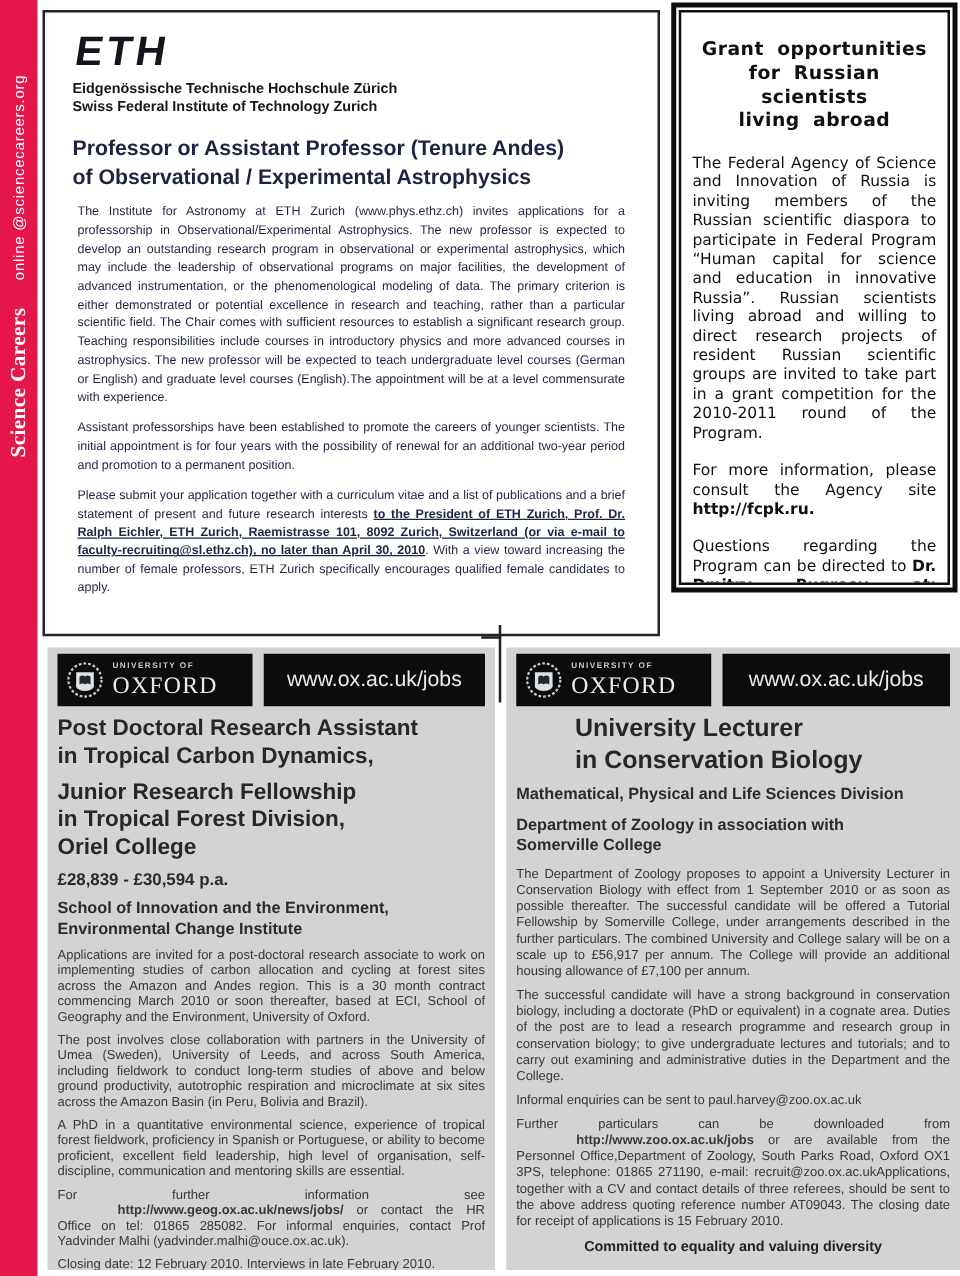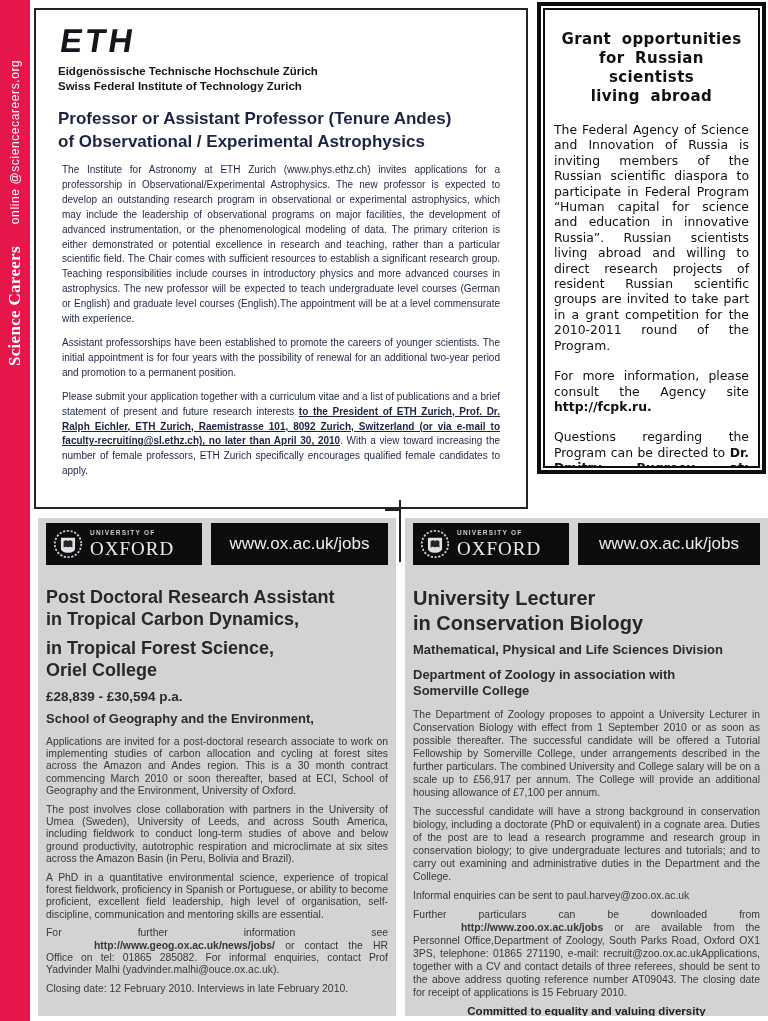--- a/index.html
+++ b/index.html
@@ -52,32 +52,32 @@
   .crop-h{position:absolute; left:385px; top:509px; width:16px; height:2px; background:#222;}
 
   
   .ox-ad{
     position:absolute; top:518px; height:498px; background:#d3d3d3;
     box-sizing:border-box; padding:5px 8px 8px; overflow:hidden;
     display:flex; flex-direction:column; color:#2b2b2b;
   }
   .ox-left{left:38px; width:358px;}
   .ox-right{left:405px; width:363px;}
-  .ox-bar{display:flex; gap:9px; height:42px; flex:0 0 auto; margin-bottom:17px;}
+  .ox-bar{display:flex; gap:9px; height:42px; flex:0 0 auto; margin-bottom:2px;}
   .ox-logo-box{background:#0c0c0c; width:156px; display:flex; align-items:center; gap:7px; padding:3px 7px; box-sizing:border-box;}
   .ox-crest{width:30px; height:30px; flex:0 0 auto;}
   .ox-logo-text{display:flex; flex-direction:column; line-height:1;}
   .ox-uni{font-size:6.5px; letter-spacing:1.2px; color:#c9cdd1; margin-bottom:2px; font-weight:bold;}
   .ox-word{font-family:"Liberation Serif", serif; font-size:19px; letter-spacing:1px; color:#e9ebed;}
   .ox-url-box{background:#0c0c0c; flex:1; display:flex; align-items:center; justify-content:center;}
   .ox-url-box span{color:#ececec; font-size:17px;}
   .ox-title{margin:4px 0 6px; font-weight:bold; font-size:18px; line-height:22px; color:#272727;}
   .ox-title .tgap{display:block; height:7px;}
   .ox-title span{display:block;}
-  .ox-title-big{font-size:20px; line-height:25px;}
+  .ox-title-big{font-size:20px; line-height:25px;margin-left:47px;}
   .ox-salary{font-weight:bold; font-size:13.5px; margin:2px 0 7px;}
   .ox-sub{font-weight:bold; font-size:13px; line-height:16.5px; margin:0 0 8px;}
   .ox-sub span{display:block;}
   .ox-ad p{margin:0 0 6px; font-size:10.4px; line-height:12.4px; text-align:justify; color:#383838;}
   .ox-right p{line-height:13px;}
   .ox-ad p.no-j{text-align:left;}
   .ox-ad b{font-weight:bold;padding-left:48px;}
   .ox-footer{margin-top:auto; text-align:center; font-weight:bold; font-size:11.5px; padding-bottom:4px; color:#222;}
 </style>
 </head>
@@ -137,26 +137,28 @@
         </div>
       </div>
       <div class="ox-url-box">
         <span>www.ox.ac.uk/jobs</span>
       </div>
     </header>
     <h2 class="ox-title">
       <span>Post Doctoral Research Assistant</span>
       <span>in Tropical Carbon Dynamics,</span>
       <span class="tgap"></span>
-      <span>in Tropical Forest Science,</span>
+      <span>Junior Research Fellowship</span>
+      <span>in Tropical Forest Division,</span>
       <span>Oriel College</span>
     </h2>
     <div class="ox-salary">£28,839 - £30,594 p.a.</div>
     <div class="ox-sub">
-      <span>School of Geography and the Environment,</span>
+      <span>School of Innovation and the Environment,</span>
+      <span>Environmental Change Institute</span>
     </div>
     <p>Applications are invited for a post-doctoral research associate to work on implementing studies of carbon allocation and cycling at forest sites across the Amazon and Andes region. This is a 30 month contract commencing March 2010 or soon thereafter, based at ECI, School of Geography and the Environment, University of Oxford.</p>
     <p>The post involves close collaboration with partners in the University of Umea (Sweden), University of Leeds, and across South America, including fieldwork to conduct long-term studies of above and below ground productivity, autotrophic respiration and microclimate at six sites across the Amazon Basin (in Peru, Bolivia and Brazil).</p>
     <p>A PhD in a quantitative environmental science, experience of tropical forest fieldwork, proficiency in Spanish or Portuguese, or ability to become proficient, excellent field leadership, high level of organisation, self-discipline, communication and mentoring skills are essential.</p>
     <p><span>For further information see </span><b>http://www.geog.ox.ac.uk/news/jobs/</b><span> or contact the HR Office on tel: 01865 285082. For informal enquiries, contact Prof Yadvinder Malhi (yadvinder.malhi@ouce.ox.ac.uk).</span></p>
     <p class="no-j">Closing date: 12 February 2010. Interviews in late February 2010.</p>
 
   </section>
 
   <section class="ox-ad ox-right">

